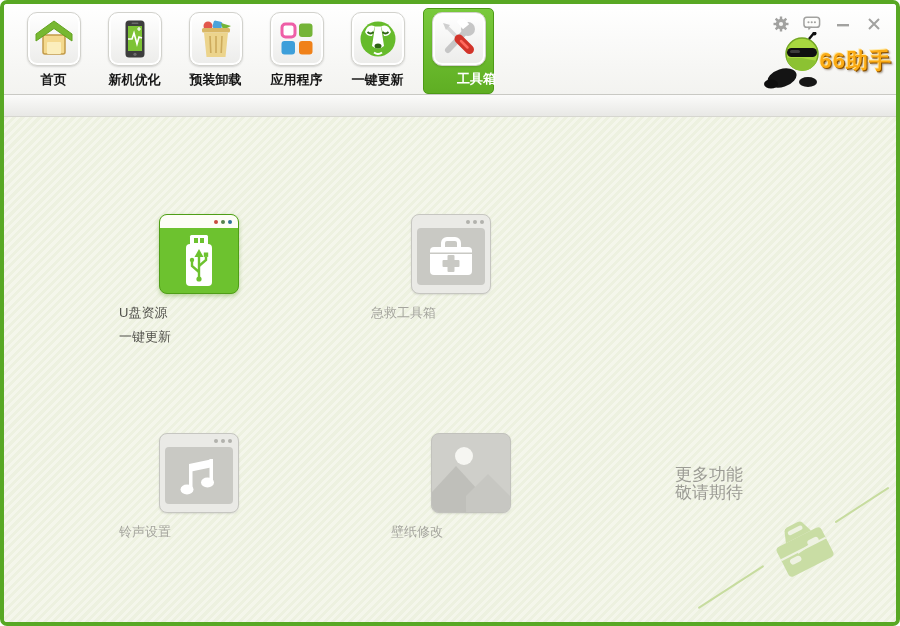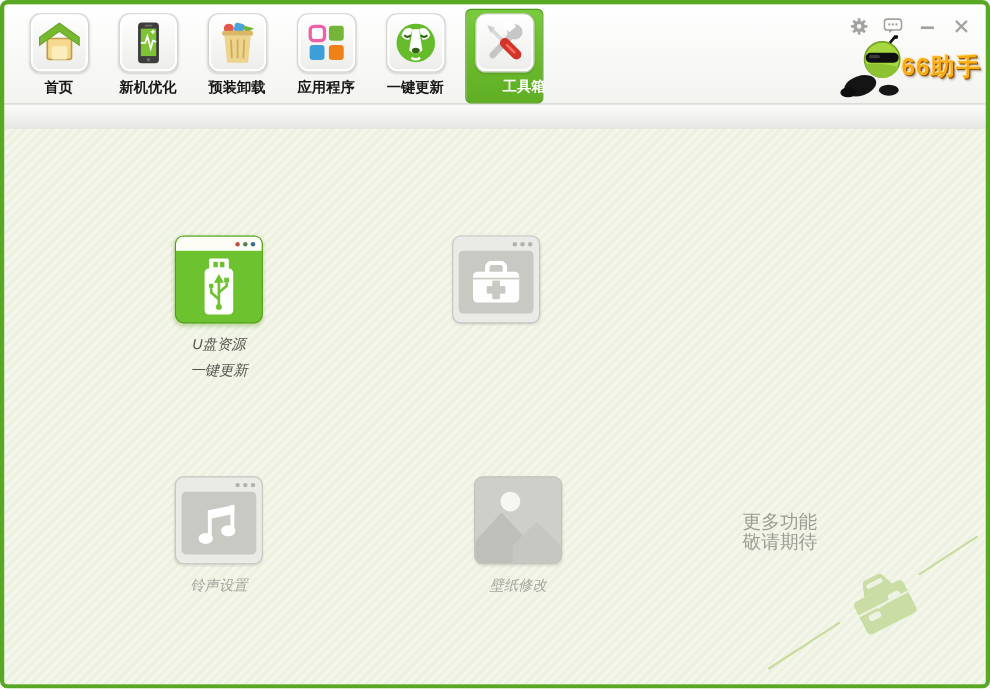--- a/index.html
+++ b/index.html
@@ -45,21 +45,21 @@
     font-size:22px;font-weight:bold;color:#fbab14;letter-spacing:1px;margin-left:-8px;
     text-shadow:-1px -1px 0 #ffe9a6, 1px 1px 0 #8a5100, 2px 2px 2px rgba(60,30,0,.45);
   }
   
   .band{height:22px;background:linear-gradient(#fbfbfa,#e8e8e5);border-bottom:1px solid #d6d6d0;}
   
   .content{
     position:relative;height:505px;
     background:repeating-linear-gradient(135deg,#edf1e0 0px,#edf1e0 3px,#f4f6eb 3px,#f4f6eb 6px);
   }
-  .tool{position:absolute;width:160px;text-align:center;cursor:pointer;font-style:italic;}
+  .tool{position:absolute;width:160px;cursor:pointer;}
   .tile{width:80px;height:80px;margin:0 auto;border-radius:8px;overflow:hidden;}
   .tile .bar{height:13px;display:flex;justify-content:flex-end;align-items:center;gap:3px;padding-right:6px;}
   .dot{width:4px;height:4px;border-radius:50%;}
   .tile.green{background:#6dc22f;border:1px solid #4f9e17;box-shadow:0 2px 4px rgba(100,160,40,.40);}
   .tile.green .bar{background:#fdfdf6;}
   .dot.r{background:#c84b40;} .dot.g{background:#55824d;} .dot.b{background:#2f6f96;}
   .tile.green .body{height:65px;display:flex;align-items:center;justify-content:center;}
   .tile.gray{background:#eaeae6;border:1px solid #c6c6c1;box-shadow:0 1px 2px rgba(0,0,0,.10);}
   .dot.gy{background:#b2b2ad;}
   .tile.gray .inner{margin:0 5px;height:57px;background:#c9c9c4;border-radius:4px;display:flex;align-items:center;justify-content:center;}
@@ -261,20 +261,21 @@
         <div class="inner">
           <svg width="46" height="40" viewBox="0 0 46 40">
             <rect x="15" y="2" width="16" height="12" rx="4" fill="none" stroke="#ffffff" stroke-width="4"></rect>
             <rect x="2" y="10" width="42" height="28" rx="4" fill="#ffffff"></rect>
             <rect x="2" y="15.5" width="42" height="1.5" fill="#c9c9c4"></rect>
             <rect x="19.5" y="18" width="7" height="17" rx="1" fill="#c9c9c4"></rect>
             <rect x="14.5" y="23" width="17" height="7" rx="1" fill="#c9c9c4"></rect>
           </svg>
         </div>
       </div>
+      <div class="tool-label">急救工具箱</div>
     </div>
 
 
     <div class="tool disabled" style="left:115px;top:316px;">
       <div class="tile gray">
         <div class="bar">
           <span class="dot gy"></span>
           <span class="dot gy"></span>
           <span class="dot gy"></span>
         </div>

